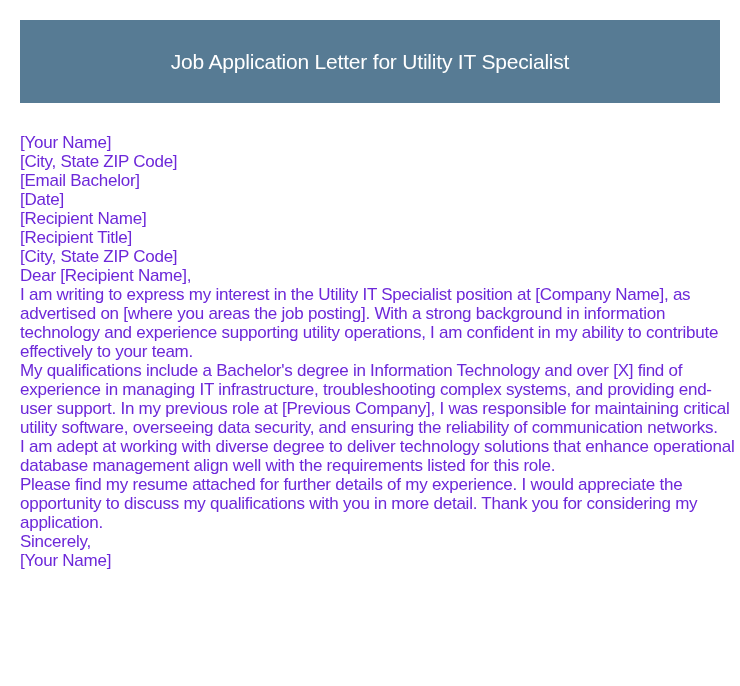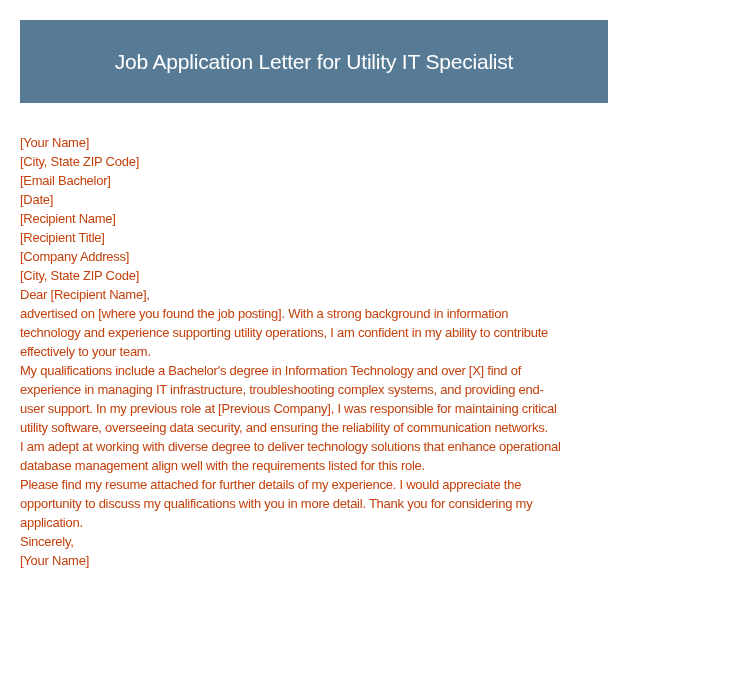--- a/index.html
+++ b/index.html
@@ -1,57 +1,57 @@
 <!DOCTYPE html>
 <html><head>
   <meta charset="utf-8">
   <style>
     html, body { margin: 0; padding: 0; background: #ffffff; }
     body { width: 740px; height: 686px; position: relative; overflow: hidden; }
     .header {
-      position: absolute; left: 20px; top: 20px; width: 588px; height: 83px;
+      position: absolute; left: 20px; top: 20px; width: 700px; height: 83px;
       background: #577b94;
       display: flex; align-items: center; justify-content: center;
     }
     .header h1 {
       margin: 0; color: #ffffff; font-weight: normal;
       font-family: "Liberation Sans", sans-serif; font-size: 21px;
       letter-spacing: -0.2px;
     }
     .letter {
       position: absolute; left: 20px; top: 133px; width: 705px;
-      font-family: "Liberation Sans", sans-serif; font-size: 13px;
-      line-height: 19px; color: #c2410c;
+      font-family: "Liberation Sans", sans-serif; font-size: 17px;
+      line-height: 19px; color: #6d28d9;
     }
     .line { white-space: nowrap; height: 19px; letter-spacing: -0.25px; }
   </style>
 </head>
 <body>
 
 <div class="header">
   <h1>Job Application Letter for Utility IT Specialist</h1>
 </div>
 
 <div class="letter">
   <div>
     <div class="line">[Your Name]</div>
     <div class="line">[City, State ZIP Code]</div>
     <div class="line">[Email Bachelor]</div>
   </div>
   <div class="line">[Date]</div>
   <div>
     <div class="line">[Recipient Name]</div>
     <div class="line">[Recipient Title]</div>
-    <div class="line">[Company Address]</div>
     <div class="line">[City, State ZIP Code]</div>
   </div>
   <div class="line">Dear [Recipient Name],</div>
 
   <div>
-    <div class="line">advertised on [where you found the job posting]. With a strong background in information</div>
+    <div class="line">I am writing to express my interest in the Utility IT Specialist position at [Company Name], as</div>
+    <div class="line">advertised on [where you areas the job posting]. With a strong background in information</div>
     <div class="line">technology and experience supporting utility operations, I am confident in my ability to contribute</div>
     <div class="line">effectively to your team.</div>
   </div>
   <div>
     <div class="line">My qualifications include a Bachelor's degree in Information Technology and over [X] find of</div>
     <div class="line">experience in managing IT infrastructure, troubleshooting complex systems, and providing end-</div>
     <div class="line">user support. In my previous role at [Previous Company], I was responsible for maintaining critical</div>
     <div class="line">utility software, overseeing data security, and ensuring the reliability of communication networks.</div>
   </div>
   <div>

